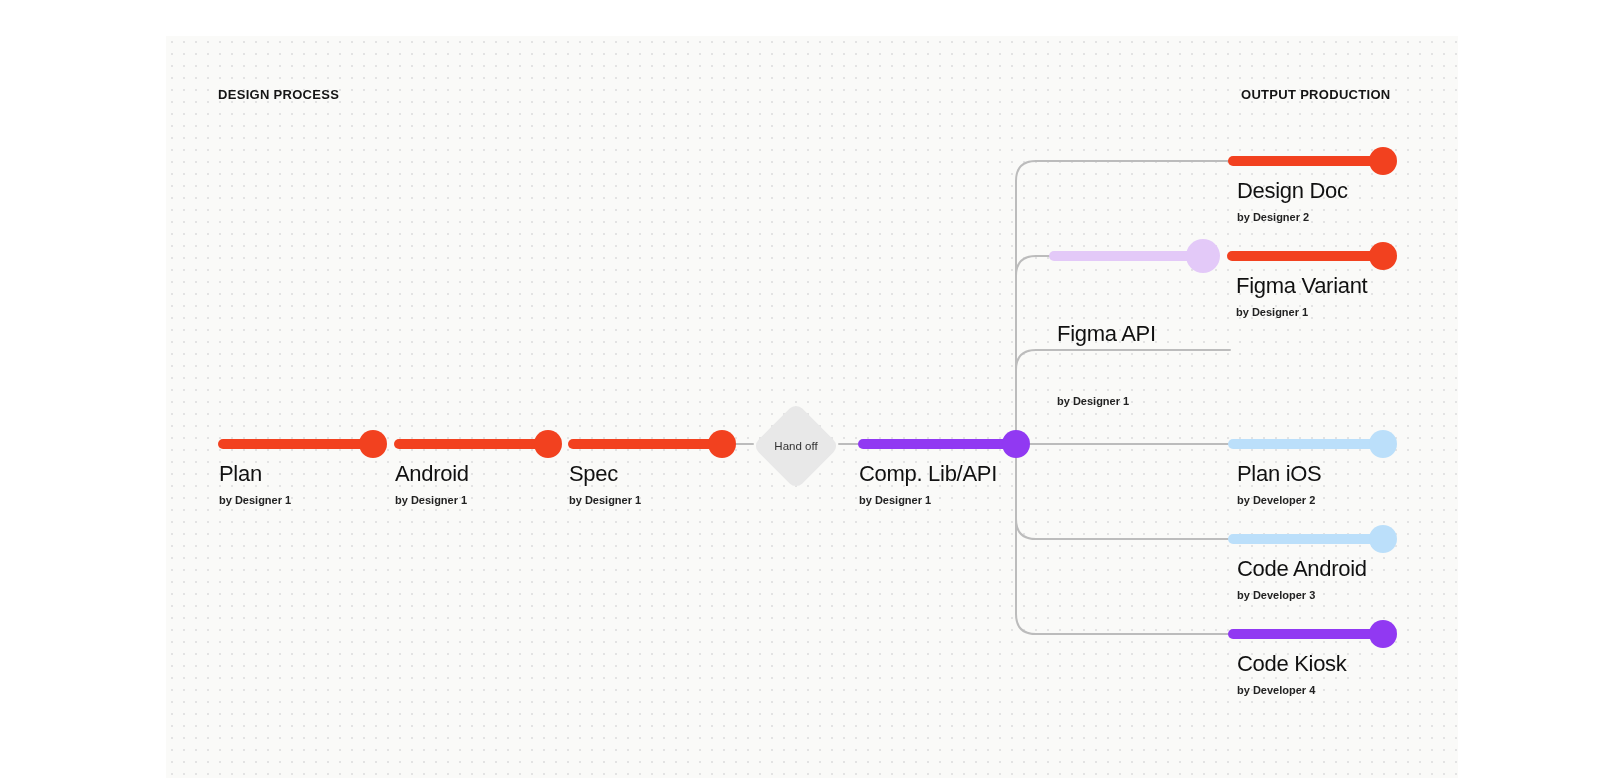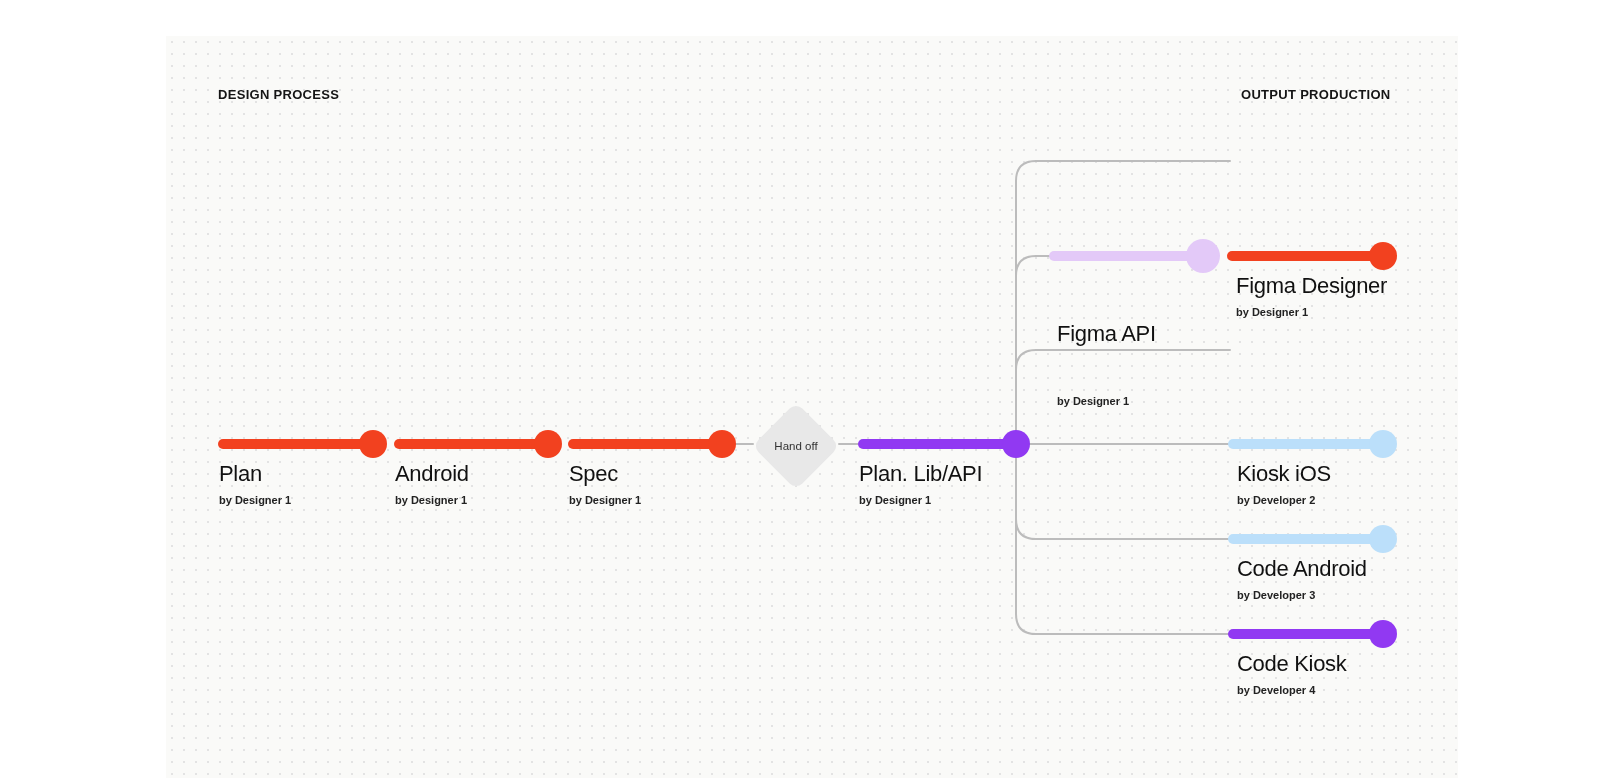--- a/index.html
+++ b/index.html
@@ -96,50 +96,58 @@
 
   <div class="diamond" style="background-color: rgb(232, 232, 232);">
     <div class="diamond-label">Hand off</div>
   </div>
 
   <div class="node main" style="left:858px;top:430px;width:172px">
     <div class="barwrap">
       <div class="track" style="background-color: rgb(145, 57, 242);"></div>
       <div class="dot" style="background-color: rgb(145, 57, 242);"></div>
     </div>
-    <div class="title">Plan. Lib/API</div>
+    <div class="title">Comp. Lib/API</div>
     <div class="sub">by Designer 1</div>
   </div>
 
+  <div class="node out" style="left:1228px;top:147px;width:169px">
+    <div class="barwrap">
+      <div class="track" style="background-color: rgb(242, 65, 31);"></div>
+      <div class="dot" style="background-color: rgb(242, 65, 31);"></div>
+    </div>
+    <div class="title">Design Doc</div>
+    <div class="sub">by Designer 2</div>
+  </div>
 
   <div class="node api bigdot" style="left:1049px;top:239px;width:171px">
     <div class="barwrap">
       <div class="track" style="background-color: rgb(227, 201, 248);"></div>
       <div class="dot" style="background-color: rgb(227, 201, 248);"></div>
     </div>
     <div class="title">Figma API</div>
     <div class="sub">by Designer 1</div>
   </div>
 
   <div class="node out" style="left:1227px;top:242px;width:170px">
     <div class="barwrap">
       <div class="track" style="background-color: rgb(242, 65, 31);"></div>
       <div class="dot" style="background-color: rgb(242, 65, 31);"></div>
     </div>
-    <div class="title">Figma Designer</div>
+    <div class="title">Figma Variant</div>
     <div class="sub">by Designer 1</div>
   </div>
 
 
   <div class="node out" style="left:1228px;top:430px;width:169px">
     <div class="barwrap">
       <div class="track" style="background-color: rgb(187, 223, 250);"></div>
       <div class="dot" style="background-color: rgb(187, 223, 250);"></div>
     </div>
-    <div class="title">Kiosk iOS</div>
+    <div class="title">Plan iOS</div>
     <div class="sub">by Developer 2</div>
   </div>
 
   <div class="node out" style="left:1228px;top:525px;width:169px">
     <div class="barwrap">
       <div class="track" style="background-color: rgb(187, 223, 250);"></div>
       <div class="dot" style="background-color: rgb(187, 223, 250);"></div>
     </div>
     <div class="title">Code Android</div>
     <div class="sub">by Developer 3</div>

